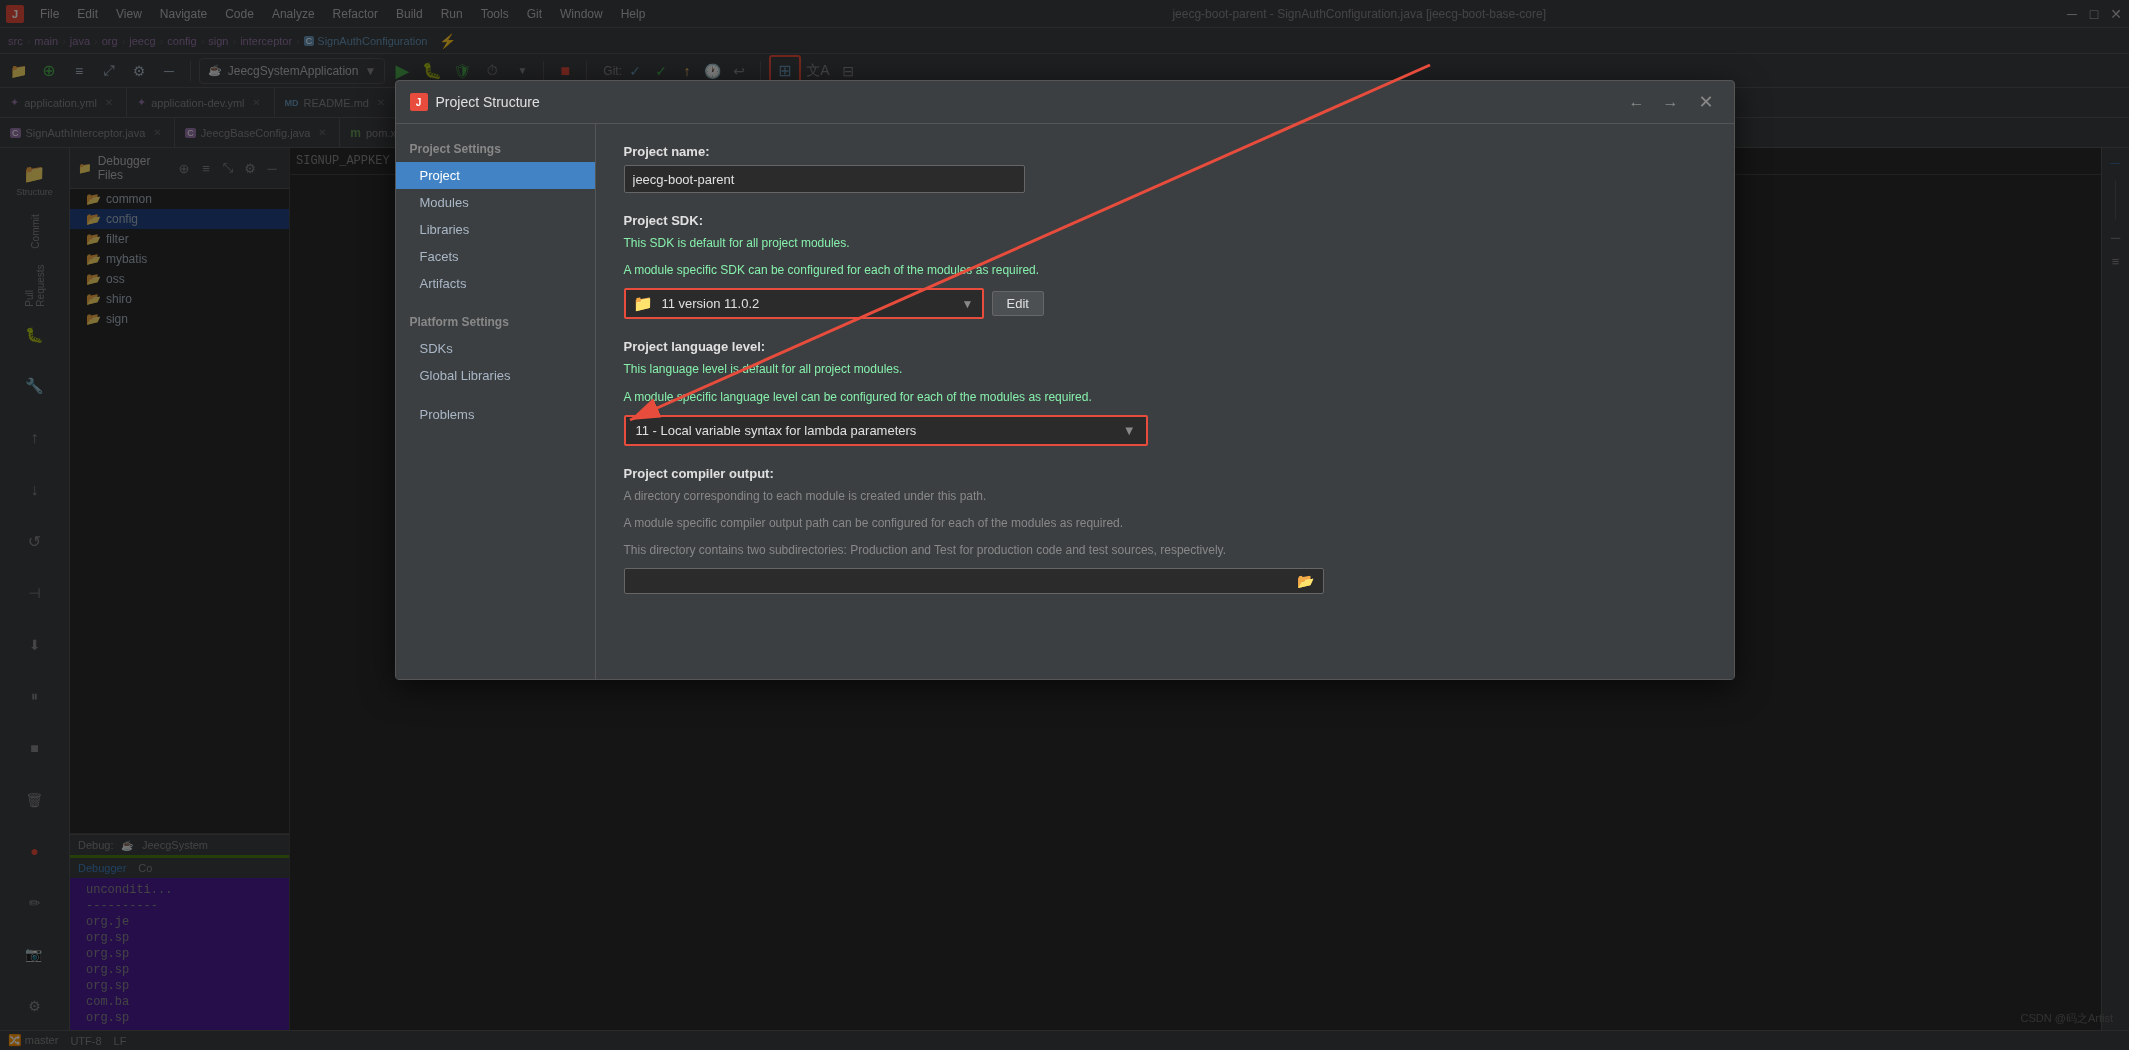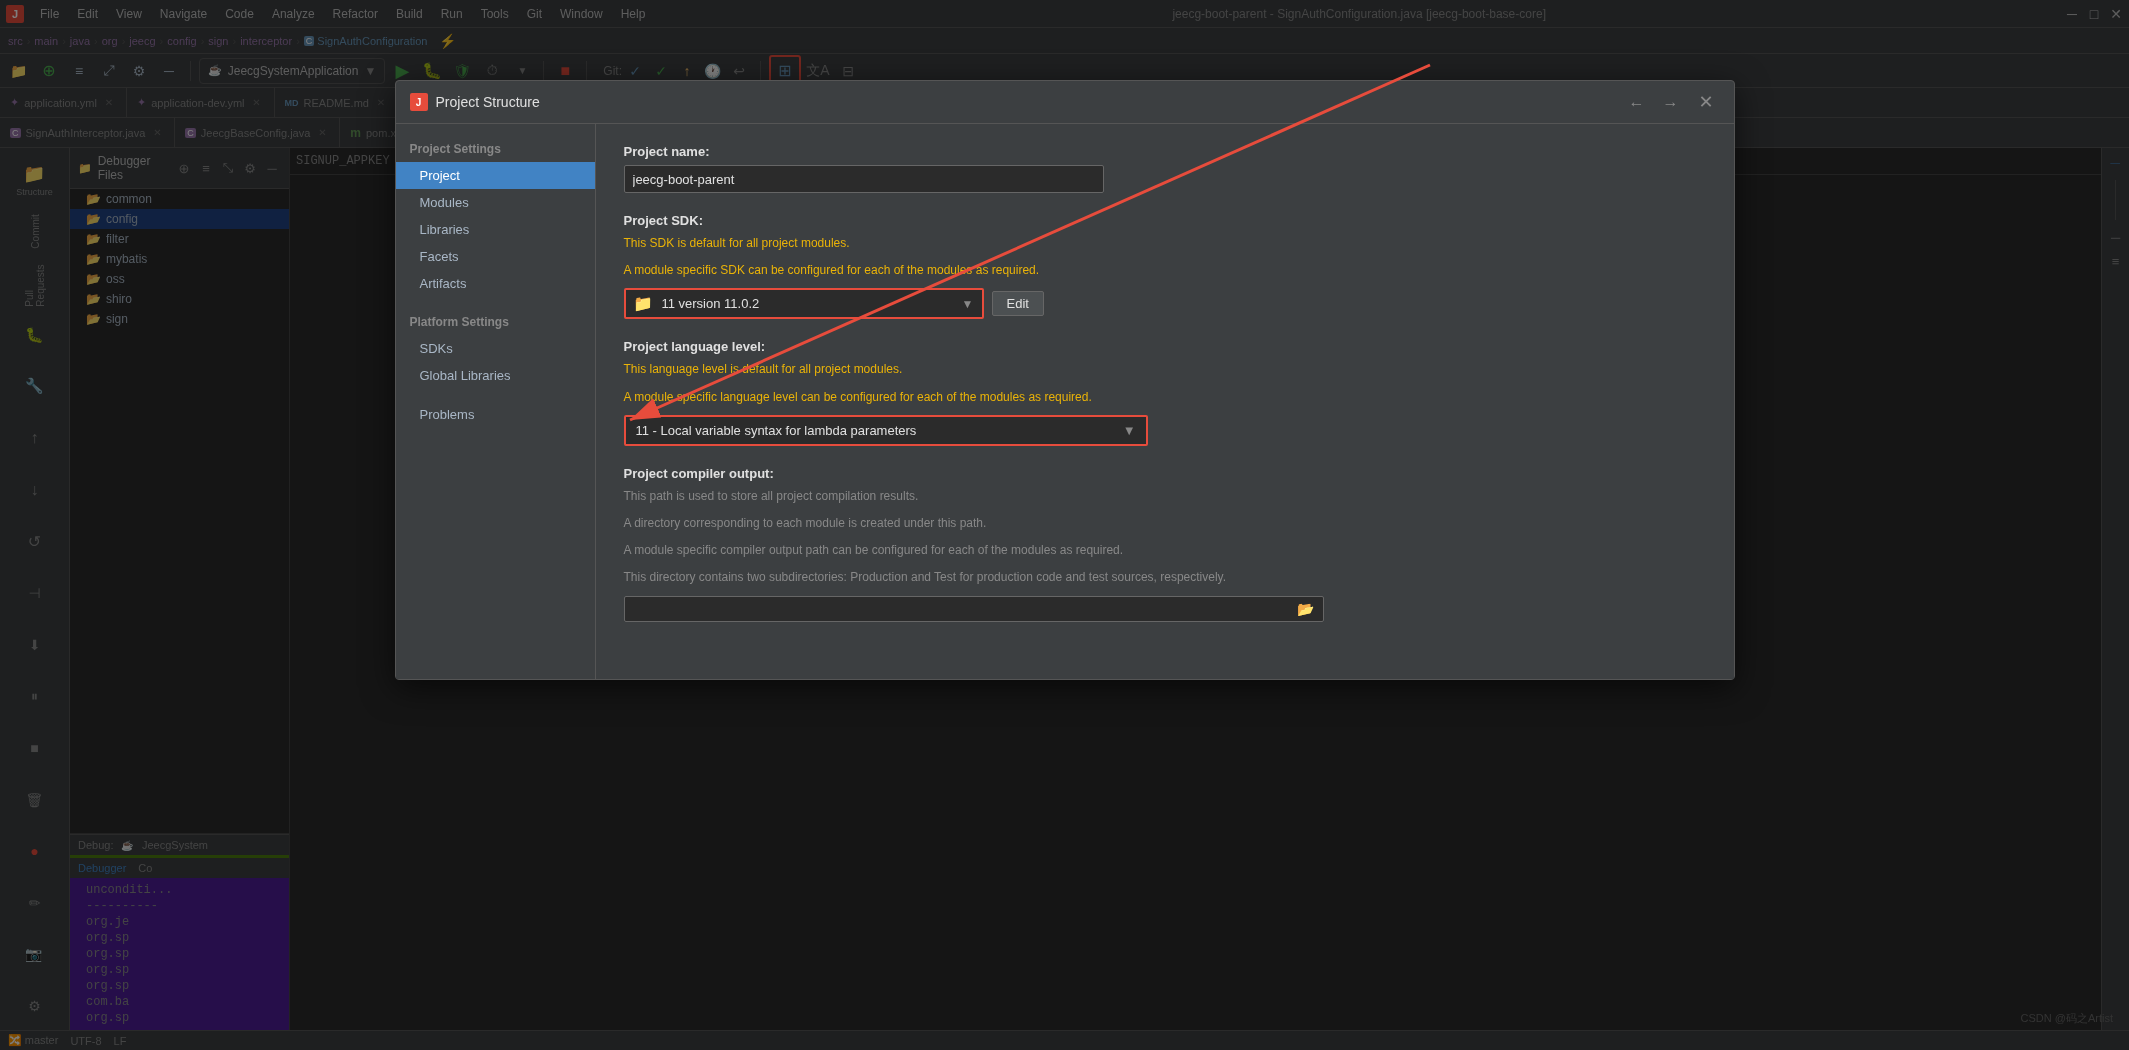--- a/index.html
+++ b/index.html
@@ -414,36 +414,36 @@
       overflow-y: auto;
       background: #3c3f41;
     }
     .modal-field-label {
       font-size: 13px;
       font-weight: 600;
       color: #e0e0e0;
       margin-bottom: 6px;
     }
     .modal-input {
-      width: 480px;
+      width: 401px;
       height: 28px;
       background: #2b2b2b;
       border: 1px solid #666;
       border-radius: 2px;
       color: #e0e0e0;
       padding: 0 8px;
       font-size: 13px;
       outline: none;
     }
     .modal-section {
       margin-top: 20px;
     }
     .modal-desc {
       font-size: 12px;
-      color: #eab308;
+      color: #86efac;
       line-height: 1.6;
       margin-bottom: 8px;
     }
     .sdk-select-row {
       display: flex;
       align-items: center;
       gap: 8px;
     }
     .sdk-dropdown {
       display: flex;
@@ -876,21 +876,20 @@
             <div class="lang-dropdown">
               <span class="lang-dropdown-text">11 - Local variable syntax for lambda parameters</span>
               <span class="lang-dropdown-arrow">▼</span>
             </div>
           </div>
         </div>
 
         
         <div class="compiler-output-section">
           <div class="modal-field-label">Project compiler output:</div>
-          <div class="compiler-output-desc">This path is used to store all project compilation results.</div>
           <div class="compiler-output-desc">A directory corresponding to each module is created under this path.</div>
           <div class="compiler-output-desc">A module specific compiler output path can be configured for each of the modules as required.</div>
           <div class="compiler-output-desc">This directory contains two subdirectories: Production and Test for production code and test sources, respectively.</div>
           <div class="compiler-output-field">
             <span class="compiler-output-text"></span>
             <span class="compiler-output-icon">📂</span>
           </div>
         </div>
       </div>
     </div>

